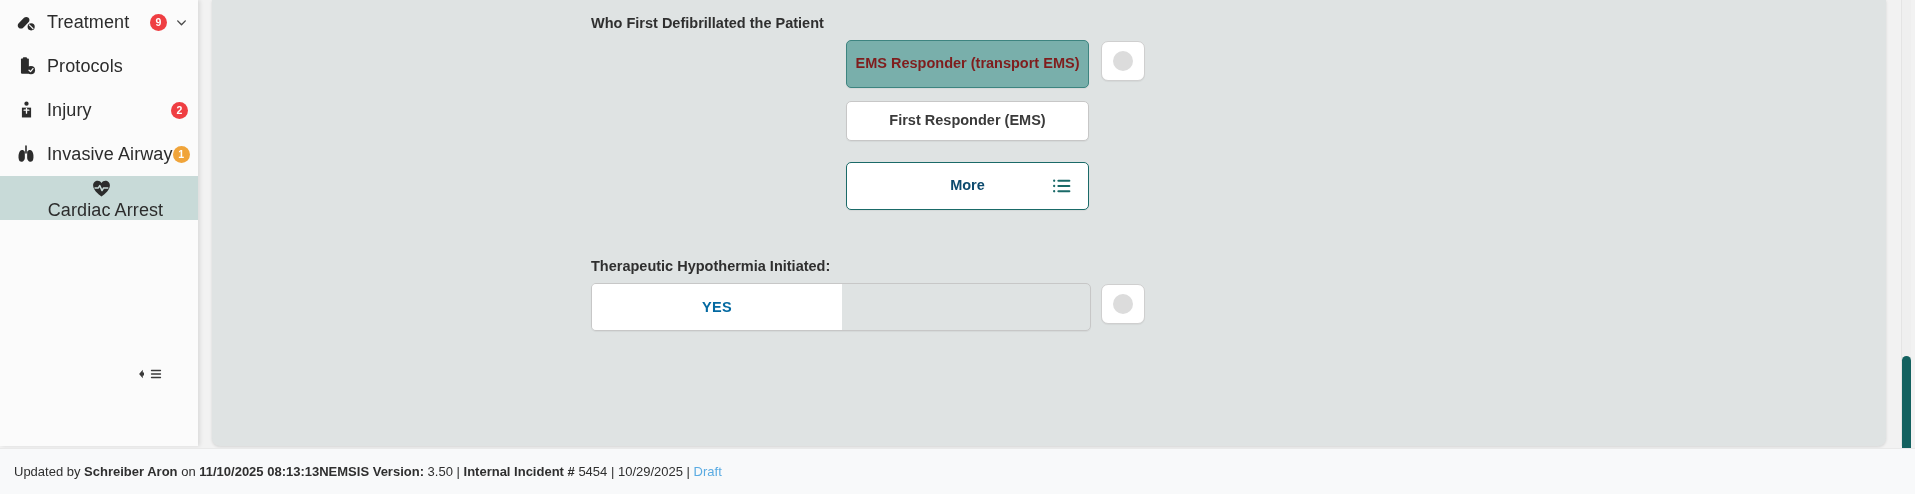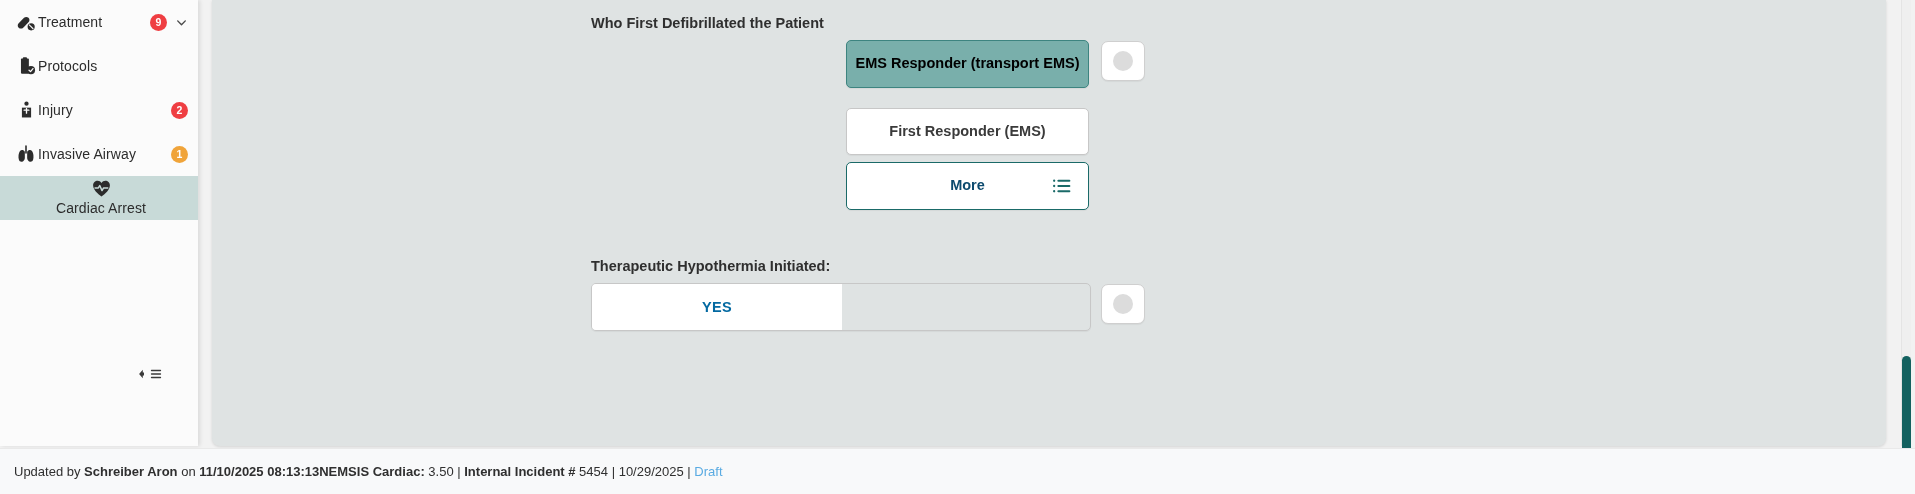--- a/index.html
+++ b/index.html
@@ -48,21 +48,22 @@
   .nav-icon {
     width: 24px;
     height: 22px;
     flex: 0 0 24px;
     display: flex;
     align-items: center;
     justify-content: center;
     color: #2c2c2c;
   }
   .nav-label {
-    font-size: 14px;
+    margin-left: 9px;
+    font-size: 18px;
     color: #2c2c2c;
     white-space: nowrap;
     letter-spacing: .1px;
   }
   .nav-spacer { flex: 1 1 auto; }
   .badge {
     flex: 0 0 auto;
     min-width: 17px;
     height: 17px;
     border-radius: 50%;
@@ -137,21 +138,21 @@
     font-weight: 600;
     color: #3a3a3a;
     cursor: pointer;
     line-height: 1.18;
     padding: 2px 8px;
     box-shadow: 0 1px 1px rgba(0,0,0,0.05);
   }
   .choice-btn.selected {
     background: #79afab;
     border: 1px solid #3d8480;
-    color: #000000;
+    color: #7f1d1d;
     text-align: right;
   }
   .choice-btn.more {
     border: 1px solid #1a6a68;
     color: #0c4a6e;
     justify-content: center;
     position: absolute;
   }
   .more-icon {
     position: absolute;
@@ -348,21 +349,21 @@
     <div class="field-label" style="left:379px; top:15px;">Who First Defibrillated the Patient</div>
 
 
     <div class="choice-btn selected" style="left:634px; top:40px; width:243px; height:48px;">EMS Responder (transport EMS)</div>
 
     <div class="dot-box" style="left:889px; top:41px; width:44px; height:40px;">
       <span class="dot"></span>
     </div>
 
 
-    <div class="choice-btn" style="left:634px; top:101px; width:243px; height:47px;margin-top:7px;">First Responder (EMS)</div>
+    <div class="choice-btn" style="left:634px; top:101px; width:243px; height:40px;">First Responder (EMS)</div>
 
 
     <div class="choice-btn more" style="left:634px; top:162px; width:243px; height:48px;">
       <span>More</span>
       <span class="more-icon">
         <svg width="21" height="21" viewBox="0 0 24 24" fill="none" stroke="currentColor" stroke-width="2.3" stroke-linecap="round">
           <circle cx="3.6" cy="6" r="1.3" fill="currentColor" stroke="none"></circle>
           <circle cx="3.6" cy="12" r="1.3" fill="currentColor" stroke="none"></circle>
           <circle cx="3.6" cy="18" r="1.3" fill="currentColor" stroke="none"></circle>
           <line x1="8.4" y1="6" x2="21" y2="6"></line>
@@ -385,17 +386,17 @@
   </section>
 
   <div id="scroll-track"></div>
   <div id="scroll-thumb"></div>
 
   <footer id="footer">
     <div id="footer-left">
       <span>Updated by </span><span class="strong">Schreiber Aron</span><span> on </span><span class="strong">11/10/2025 08:13:13</span>
     </div>
     <div id="footer-right">
-      <span class="strong">NEMSIS Cardiac:</span><span> 3.50 </span><span>|</span><span class="strong"> Internal Incident #</span><span> 5454 </span><span>|</span><span> 10/29/2025 </span><span>|</span><span class="draft"> Draft</span>
+      <span class="strong">NEMSIS Version:</span><span> 3.50 </span><span>|</span><span class="strong"> Internal Incident #</span><span> 5454 </span><span>|</span><span> 10/29/2025 </span><span>|</span><span class="draft"> Draft</span>
     </div>
   </footer>
 
 </div>
 
 </body></html>

